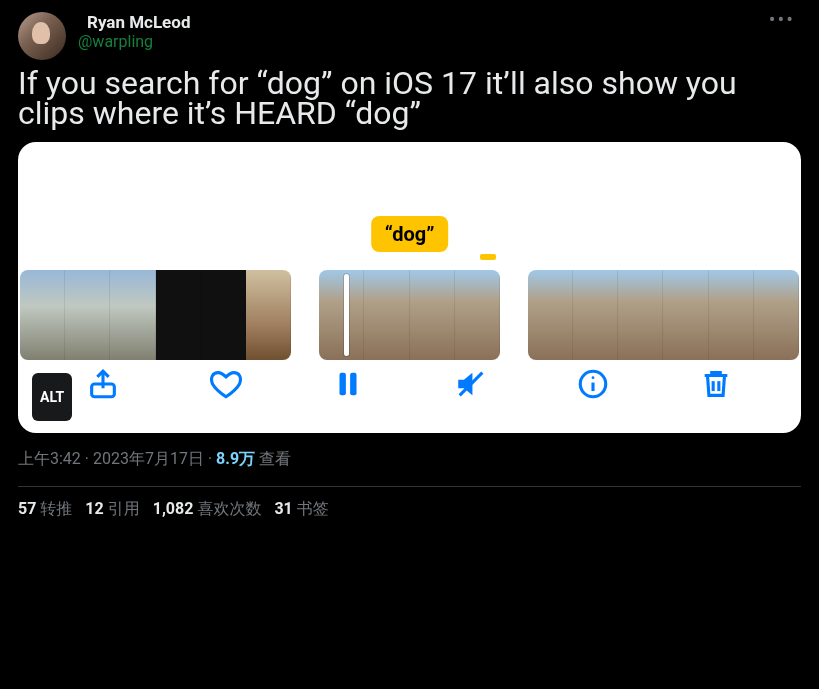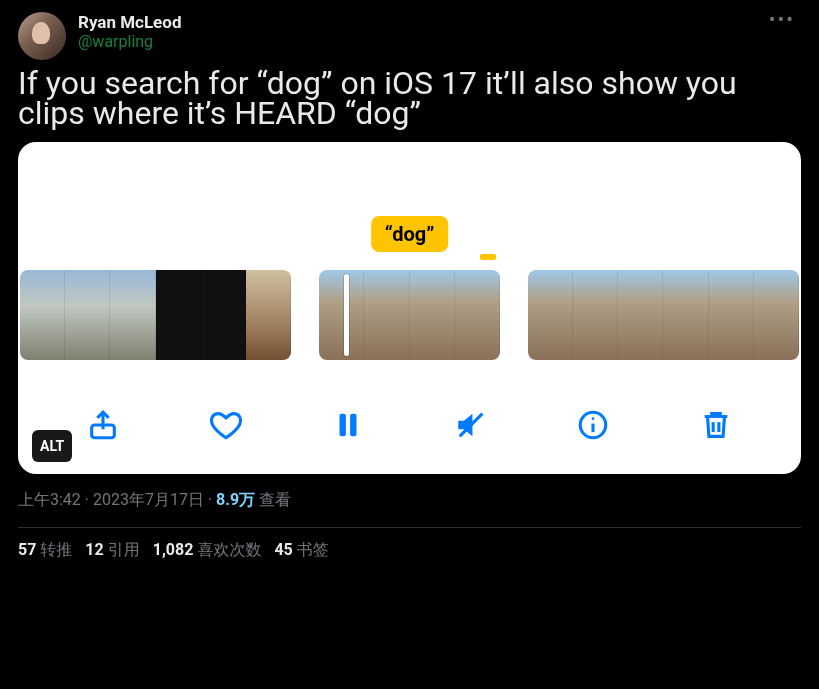--- a/index.html
+++ b/index.html
@@ -38,20 +38,21 @@
   }
   .names {
     margin-left: 12px;
     flex: 1;
   }
   .display-name {
     font-weight: 700;
     font-size: 17px;
     color: #e7e9ea;
     line-height: 20px;
+    margin-left: 9px;
   }
   .handle {
     color: #15803d;
     font-size: 16px;
     line-height: 20px;
   }
   .more {
     color: #71767b;
     font-size: 20px;
     letter-spacing: 2px;
@@ -71,21 +72,21 @@
     font-size: 15px;
     margin-top: 8px;
     cursor: pointer;
   }
   .media-card {
     margin-top: 14px;
     background: #fff;
     border-radius: 18px;
     overflow: hidden;
     position: relative;
-    height: 332px;
+    height: 291px;
   }
   .search-bubble {
     position: absolute;
     left: 50%;
     transform: translateX(-50%);
     top: 74px;
     background: #ffc400;
     color: #000;
     font-weight: 700;
     font-size: 20px;
@@ -149,21 +150,21 @@
   }
   .tb-btn svg { width: 34px; height: 34px; stroke: currentColor; fill: none; stroke-width: 2.2; }
   .alt-badge {
     position: absolute;
     left: 14px;
     bottom: 12px;
     background: #18191a;
     color: #fff;
     font-weight: 700;
     font-size: 14px;
-    padding: 8px 8px;
+    padding: 16px 8px;
     border-radius: 6px;
     cursor: pointer;
   }
   .meta-row {
     margin-top: 16px;
     color: #71767b;
     font-size: 16px;
   }
   .meta-row .views-count { color: #7dd3fc; font-weight:700; }
   .divider {
@@ -272,16 +273,16 @@
   <div class="meta-row">
     <span>上午3:42</span><span> · </span><span>2023年7月17日</span><span> · </span><span class="views-count">8.9万</span><span> 查看</span>
   </div>
 
   <hr class="divider">
 
   <div class="stats-row">
     <div><span class="num">57</span><span>转推</span></div>
     <div><span class="num">12</span><span>引用</span></div>
     <div><span class="num">1,082</span><span>喜欢次数</span></div>
-    <div><span class="num">45</span><span>书签</span></div>
+    <div><span class="num">31</span><span>书签</span></div>
   </div>
 
 </div>
 
 </body></html>

